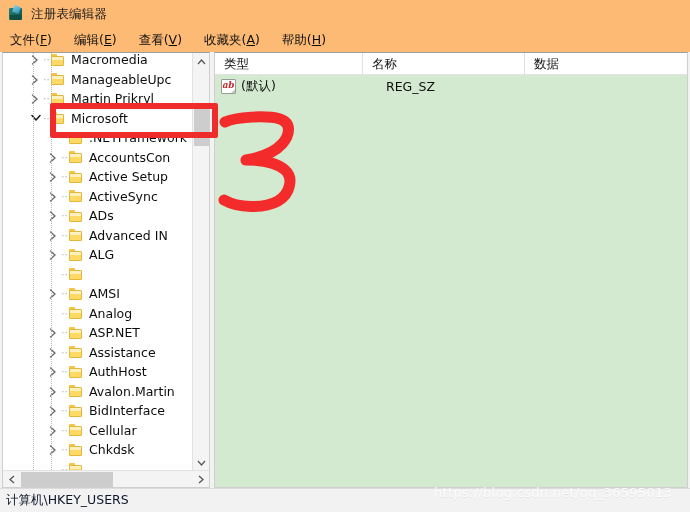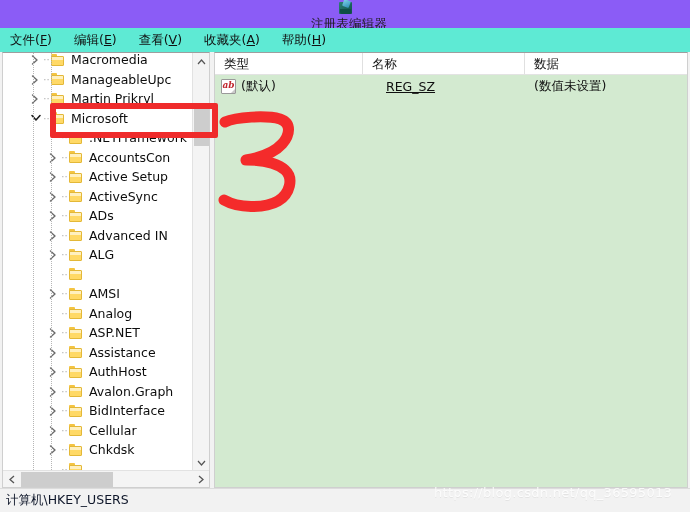--- a/index.html
+++ b/index.html
@@ -16,25 +16,24 @@
     width: 690px;
     height: 512px;
     background: #f2f2f2;
   }
 
   
   #titlebar {
     position: absolute;
     left: 0; top: 0;
     width: 690px; height: 28px;
-    background: #8b5cf6;
+    background: #fdba74;
     display: flex;
     align-items: center;
     padding-left: 8px;
-    flex-direction: column;
   }
   #app-icon {
     width: 16px; height: 16px;
     position: relative;
     margin-right: 7px;
     flex: 0 0 auto;
   }
   #app-icon .i-base {
     position: absolute; left: 1px; top: 2px;
     width: 13px; height: 12px;
@@ -59,21 +58,21 @@
     color: #1b1b1b;
     letter-spacing: 0.2px;
     white-space: nowrap;
   }
 
   
   #menubar {
     position: absolute;
     left: 0; top: 28px;
     width: 690px; height: 24px;
-    background: #5eead4;
+    background: #fdba74;
     display: flex;
     align-items: center;
     padding-left: 9px;
   }
   .menu-item {
     font-size: 12.5px;
     color: #111;
     margin-right: 20px;
     white-space: nowrap;
     cursor: default;
@@ -261,21 +260,21 @@
   .list-row {
     position: relative;
     height: 22px;
     display: flex;
     align-items: center;
     font-size: 12.5px;
     color: #101010;
   }
   .cell { white-space: nowrap; overflow: hidden; }
   .cell-name { width: 162px; padding-left: 6px; display: flex; align-items: center; }
-  .cell-type { width: 148px; padding-left: 9px; text-decoration: underline; }
+  .cell-type { width: 148px; padding-left: 9px; }
   .cell-data { width: 162px; padding-left: 9px; }
   .ab-ico {
     width: 15px; height: 15px;
     flex: 0 0 auto;
     margin-right: 5px;
     background: #ffffff;
     border: 1px solid #9a9a9a;
     border-radius: 1px;
     position: relative;
     overflow: hidden;
@@ -599,21 +598,21 @@
               <span class="expander">
                 <svg width="8" height="10" viewBox="0 0 8 10">
                   <path d="M1.5 1 L6 5 L1.5 9" fill="none" stroke="#6a6a6a" stroke-width="1.4" stroke-linecap="round" stroke-linejoin="round"></path>
                 </svg>
               </span>
               <span class="dash">··</span>
               <span class="folder-ico">
                 <span class="tab"></span>
                 <span class="body"></span>
               </span>
-              <span class="tree-label">Avalon.Graph</span>
+              <span class="tree-label">Avalon.Martin</span>
             </div>
             <div class="tree-row lvl2">
               <span class="expander">
                 <svg width="8" height="10" viewBox="0 0 8 10">
                   <path d="M1.5 1 L6 5 L1.5 9" fill="none" stroke="#6a6a6a" stroke-width="1.4" stroke-linecap="round" stroke-linejoin="round"></path>
                 </svg>
               </span>
               <span class="dash">··</span>
               <span class="folder-ico">
                 <span class="tab"></span>
@@ -699,21 +698,20 @@
       <div id="list-body">
         <div class="list-row">
           <div class="cell cell-name">
             <span class="ab-ico">
               <span class="ab-text">ab</span>
               <span class="ab-fold"></span>
             </span>
             <span>(默认)</span>
           </div>
           <div class="cell cell-type">REG_SZ</div>
-          <div class="cell cell-data">(数值未设置)</div>
         </div>
       </div>
     </div>
 
   </div>
 
   <div id="statusbar">
     <div id="status-text">计算机\HKEY_USERS</div>
   </div>
 

